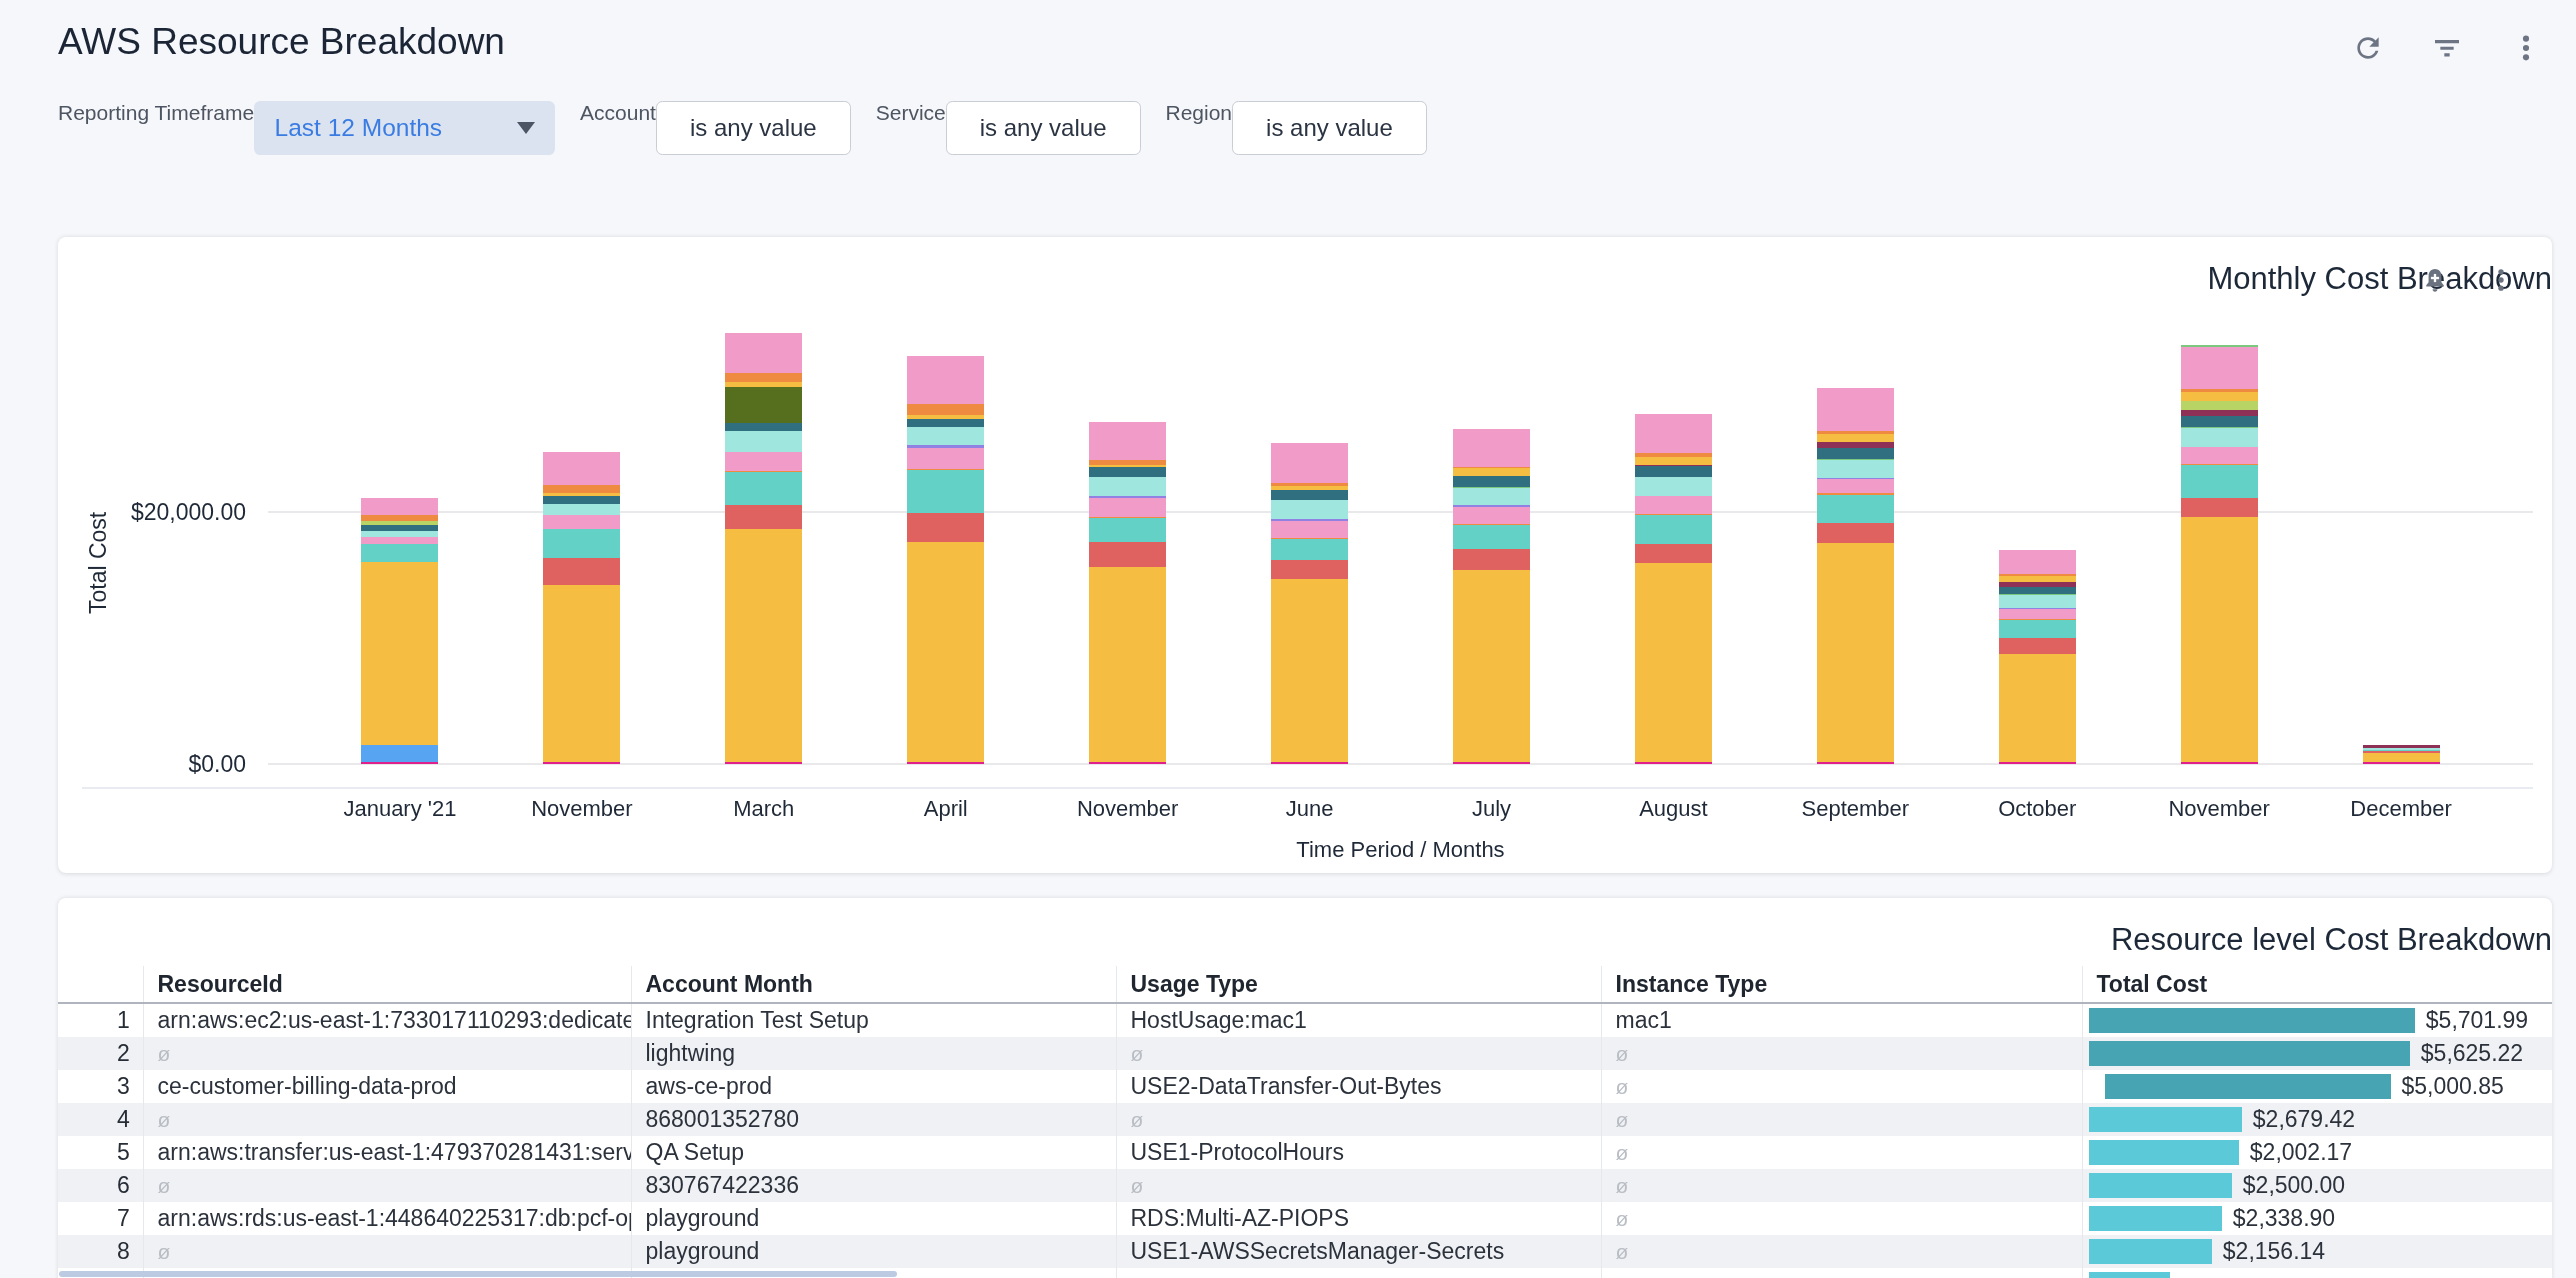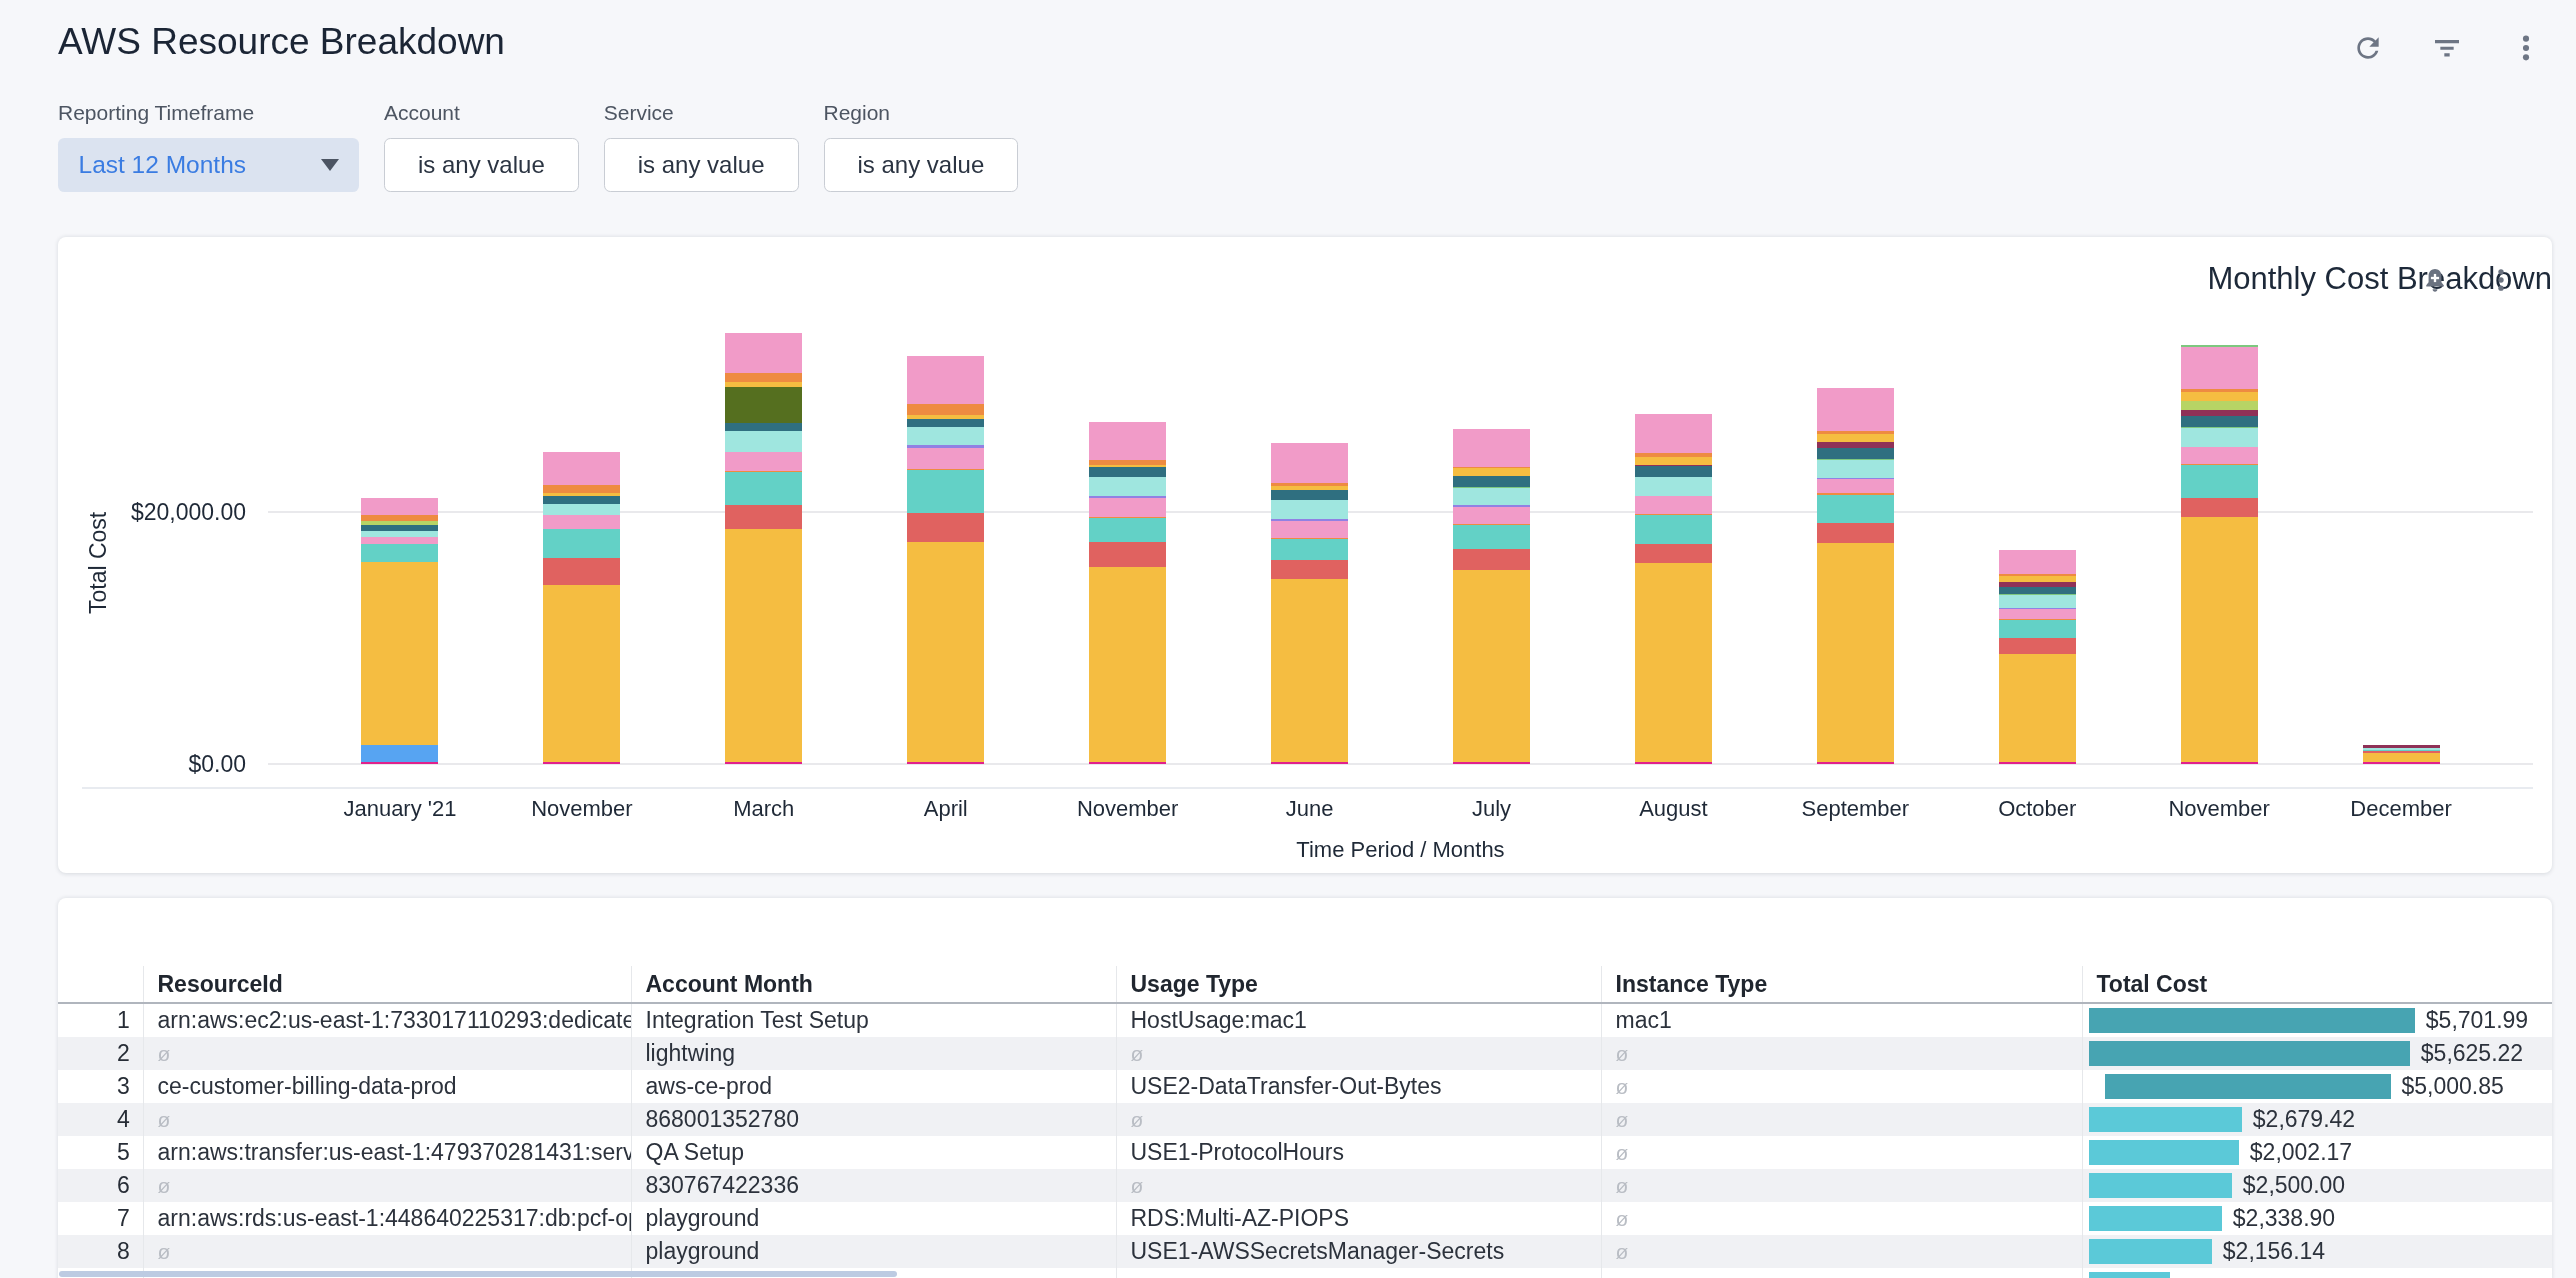--- a/index.html
+++ b/index.html
@@ -10,21 +10,21 @@
     font-family:"Liberation Sans", sans-serif;
   }
   
   .app-title { position:absolute; left:58px; top:20.5px; font-size:37px; font-weight:500; color:#1b2535; }
   .app-actions { position:absolute; top:30px; right:32px; display:flex; gap:43px; align-items:center; color:#6d7584; }
   .icon-btn { width:36px; height:36px; display:flex; align-items:center; justify-content:center; cursor:pointer; }
   .icon-btn svg { width:32px; height:32px; fill:currentColor; }
 
   
   .filters { position:absolute; left:58px; top:101px; display:flex; gap:25px; }
-  .filter-group { display:flex; flex-direction:column; }
+  .filter-group { display:flex; flex-direction:row;text-align:center; }
   .filter-label { font-size:21px; color:#4d5562; margin-bottom:12.6px; }
   .dropdown-control {
     width:301px; height:54px; background:#dbe3f0; border-radius:6.3px;
     display:flex; align-items:center; justify-content:space-between; padding:0 20.5px; cursor:pointer;
   }
   .dropdown-value { color:#3a7ce2; font-size:24.5px; }
   .caret { width:0; height:0; border-left:9.5px solid transparent; border-right:9.5px solid transparent; border-top:12px solid #4c5563; }
   .any-value-btn {
     height:54px; border:1.6px solid #c9cdd4; border-radius:6.3px; background:#fff;
     font-size:24px; color:#2b3442; display:flex; align-items:center; padding:0 33px; cursor:pointer;
@@ -349,20 +349,21 @@
       <div class="x-label">August</div>
       <div class="x-label">September</div>
       <div class="x-label">October</div>
       <div class="x-label">November</div>
       <div class="x-label">December</div>
     </div>
   <div class="x-axis-title">Time Period / Months</div>
 </div>
 
 <div class="card table-card">
+  <div class="card-title">Resource level Cost Breakdown</div>
   <table class="data-table">
     <colgroup>
         <col style="width: 85px;">
         <col style="width: 488px;">
         <col style="width: 485px;">
         <col style="width: 485px;">
         <col style="width: 481px;">
         <col>
       </colgroup>
     <thead>

